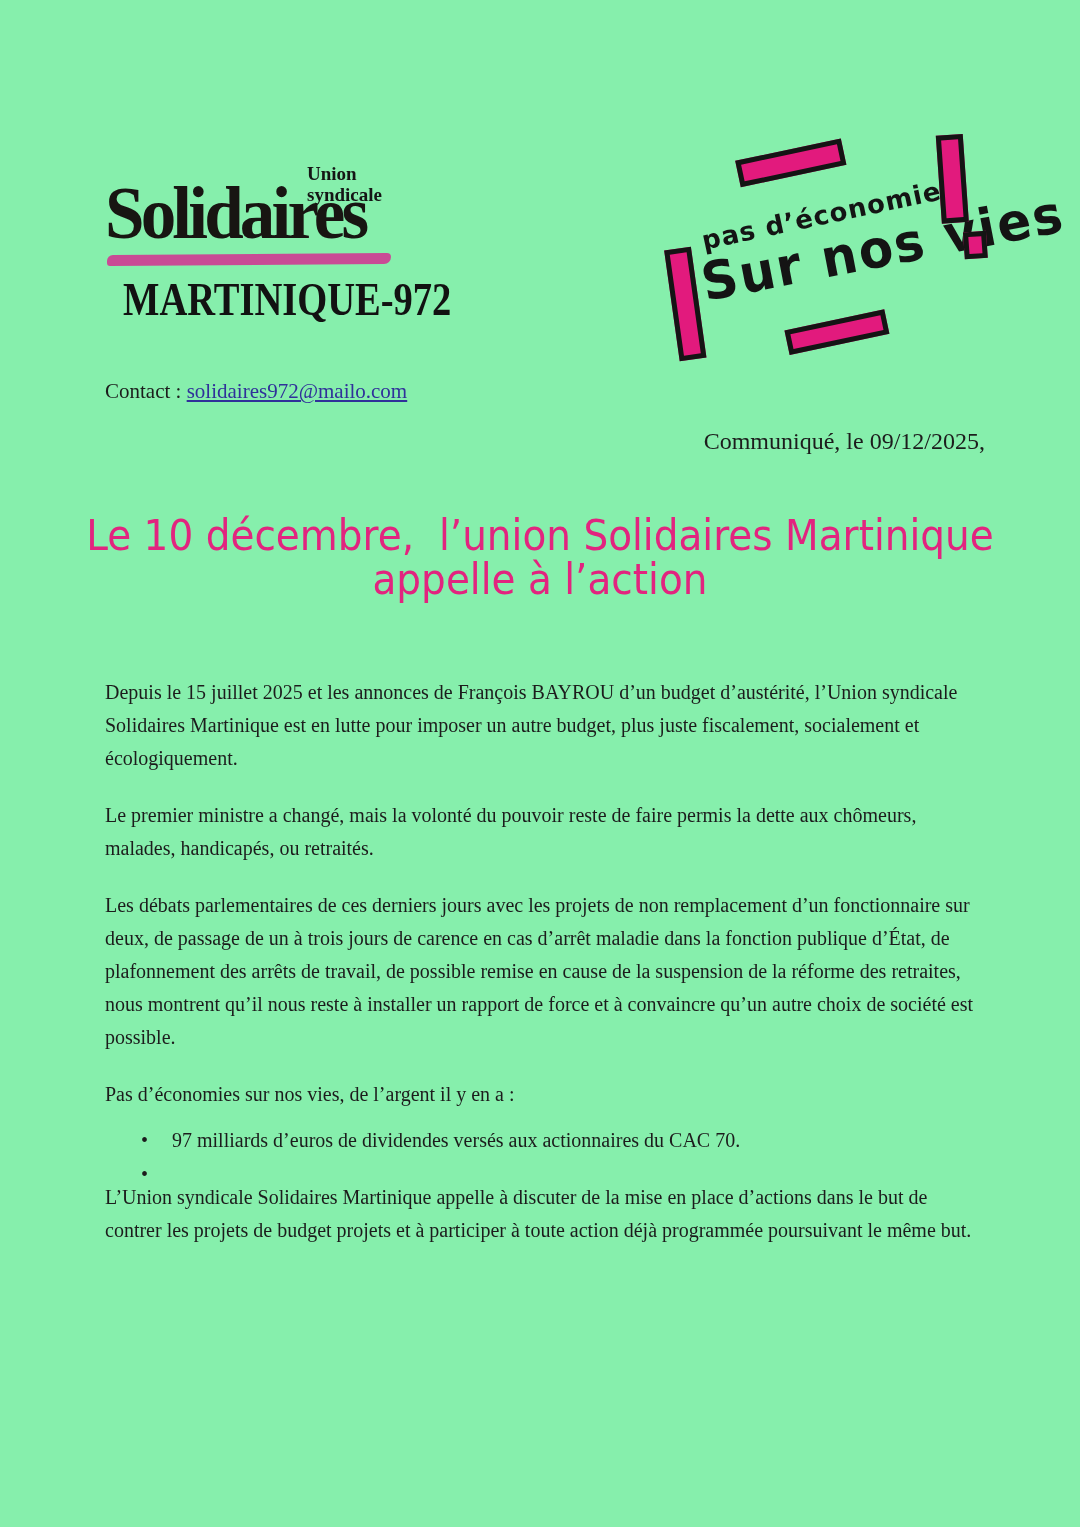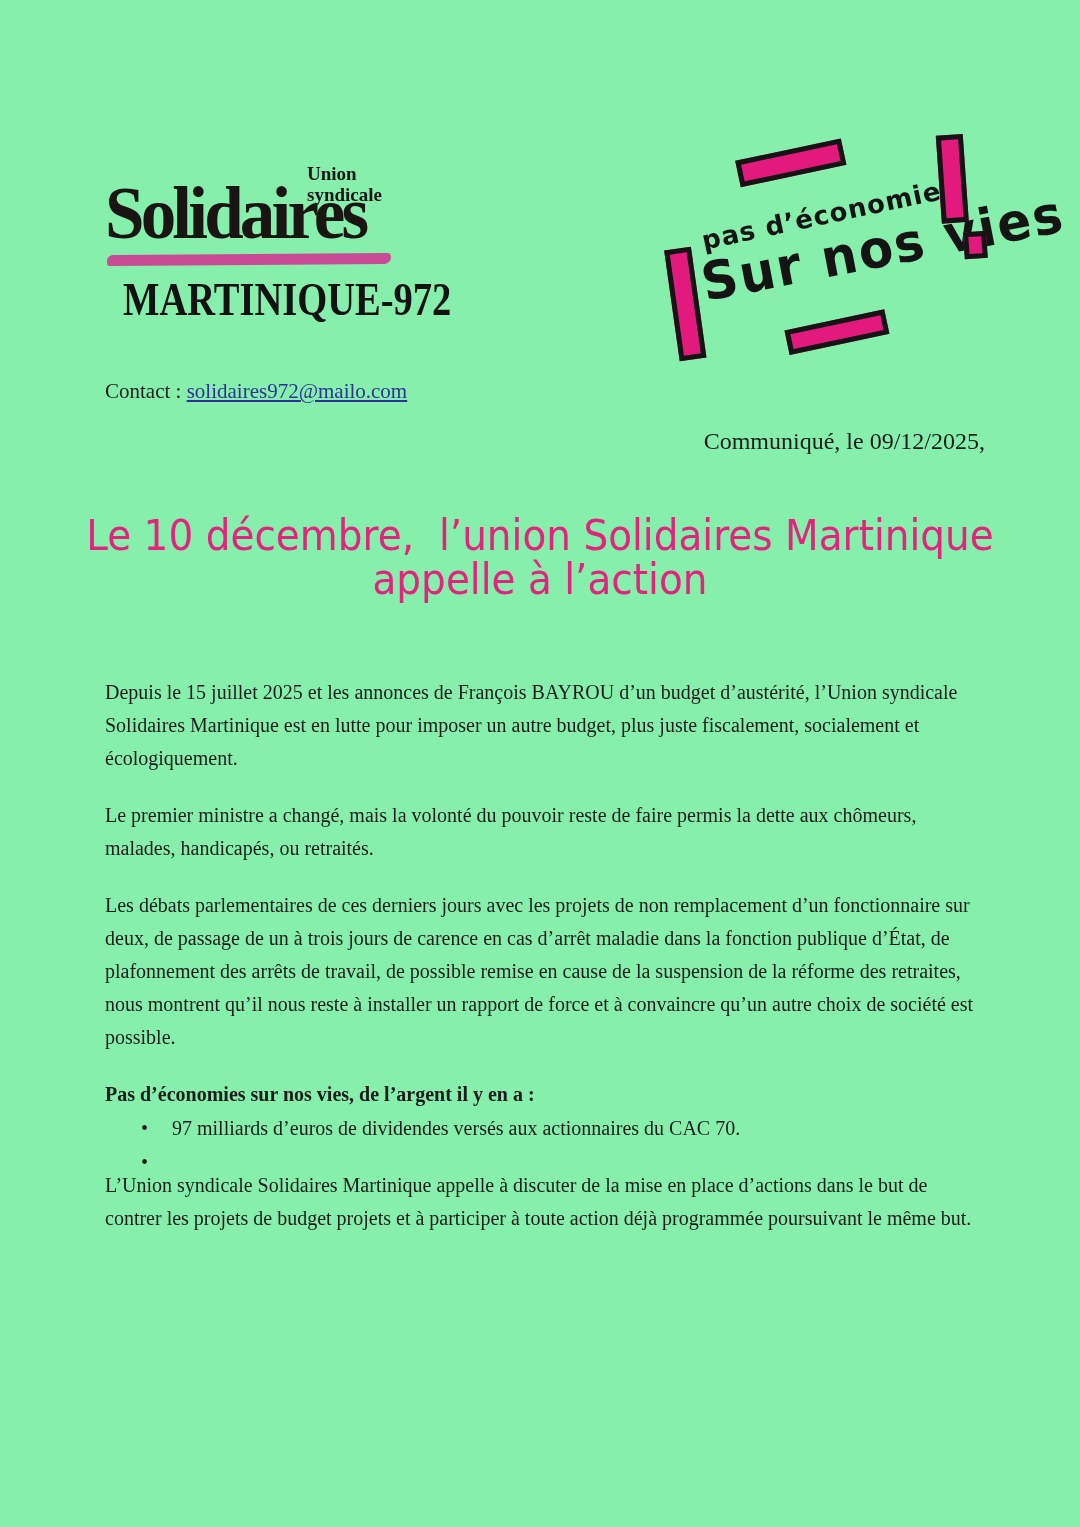--- a/index.html
+++ b/index.html
@@ -91,21 +91,21 @@
   }
   .doc-title .t-line { display:block; white-space:pre-wrap; transform:scaleY(1.08); }
 
   
   .body-text {
     position:absolute; left:105px; top:676px; width:875px;
     font-size:20px; line-height:33px;
     color:#1c1c1c;
   }
   .body-text p { margin-bottom:24px; }
-  .body-text p.highlight { font-weight:bold; margin-bottom:0; }
+  .body-text p.highlight { font-weight:normal; margin-bottom:12px; }
   .bullet-list { list-style:none; margin-bottom:24px; }
   .bullet-list li { padding-left:67px; position:relative; line-height:34px; }
   .bullet-list .marker { position:absolute; left:36px; top:0; }
 </style>
 </head>
 <body>
 
 <div class="page">
 
   <div class="logo-left">

